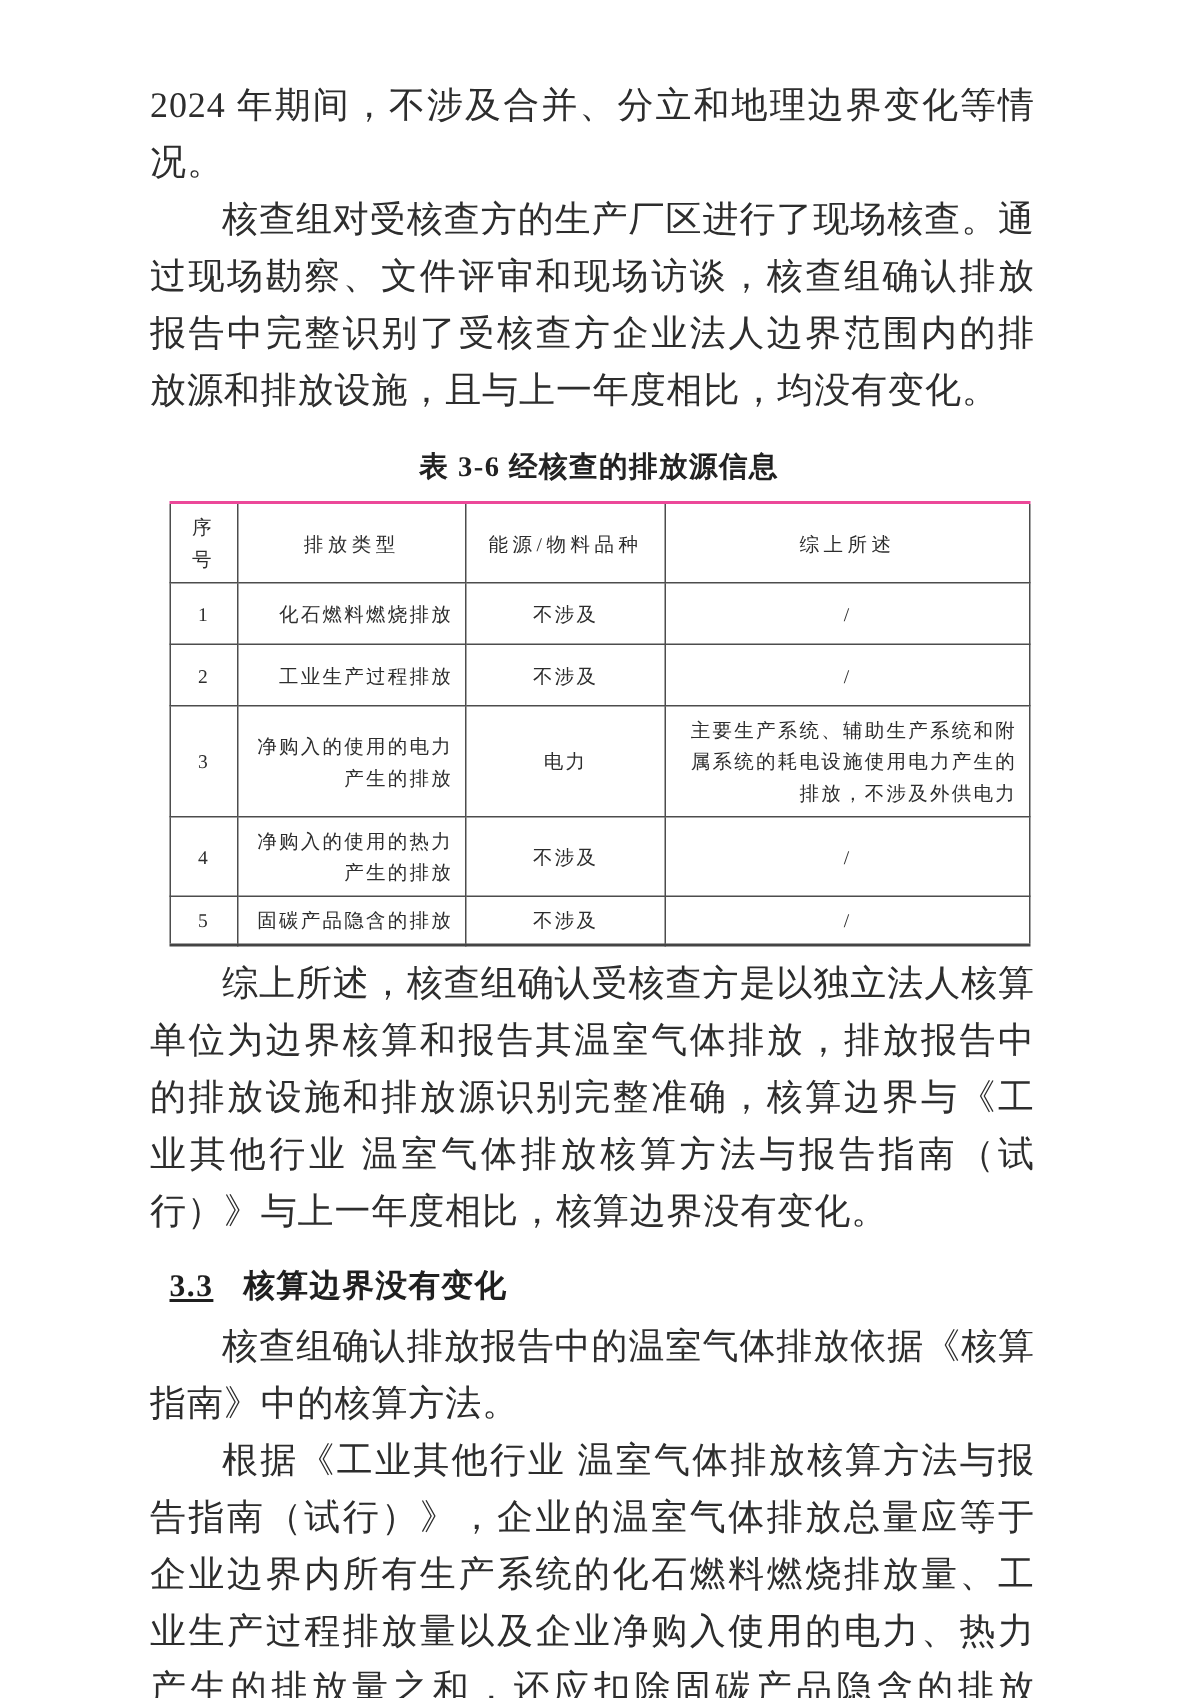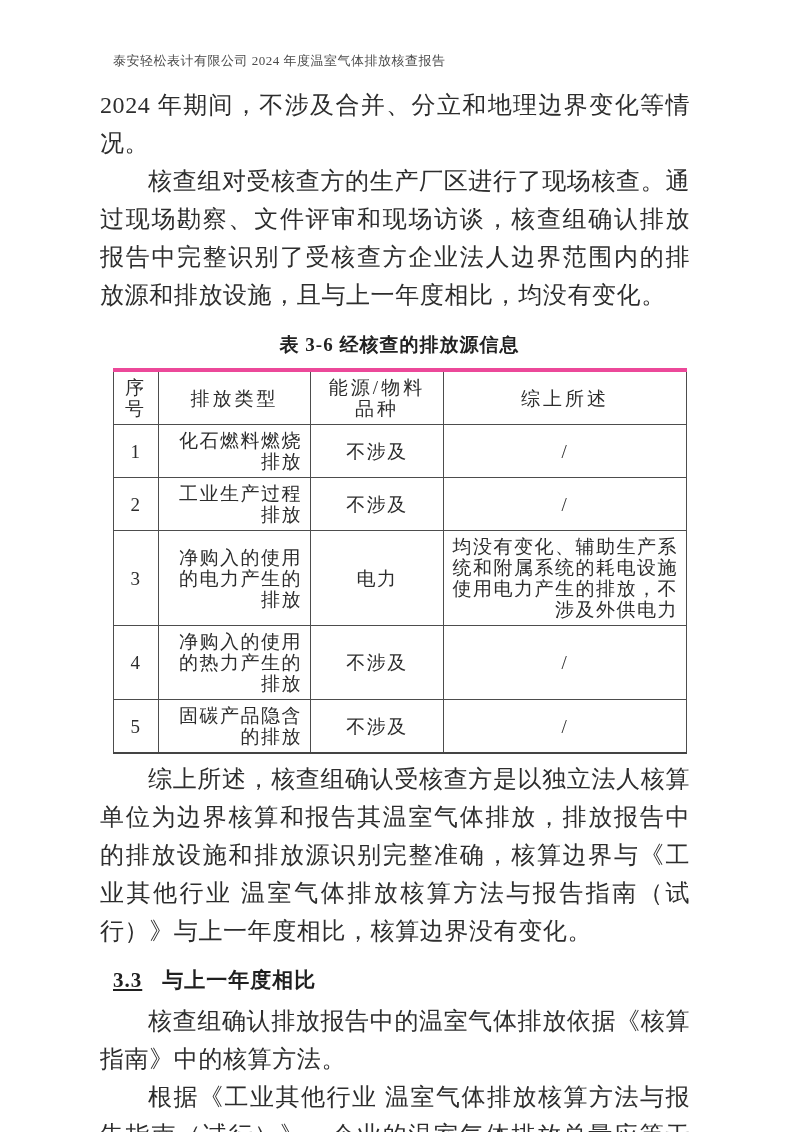--- a/index.html
+++ b/index.html
@@ -47,23 +47,23 @@
     font-size: 19px;
     letter-spacing: 1px;
     color: #222222;
   }
   
   table.emission-table {
     margin-left: 13px;
     width: 573px;
     border-collapse: collapse;
     table-layout: fixed;
-    font-size: 19px;
+    font-size: 13px;
     color: #2d2d2d;
-    border-top: 4px solid #ec4899;
+    border-top: 2px solid #ec4899;
     border-bottom: 2px solid #444444;
   }
   .emission-table th, .emission-table td {
     border: 1px solid #4d4d4d;
     padding: 5px 8px;
     letter-spacing: 1.5px;
     line-height: 21px;
     vertical-align: middle;
   }
   .emission-table th {
@@ -84,21 +84,20 @@
     color: #1f1f1f;
   }
   .section-heading .sec-num { margin-right: 20px; text-decoration: underline; }
   .spacer-after-table { height: 6px; }
 </style>
 </head>
 <body>
 
 <div class="page">
 
-  <div class="running-header">泰安轻松表计有限公司 2024 年度温室气体排放核查报告</div>
 
   <p class="body-text">2024 年期间，不涉及合并、分立和地理边界变化等情况。</p>
 
   <p class="body-text indent">核查组对受核查方的生产厂区进行了现场核查。通过现场勘察、文件评审和现场访谈，核查组确认排放报告中完整识别了受核查方企业法人边界范围内的排放源和排放设施，且与上一年度相比，均没有变化。</p>
 
   <div class="table-caption">表 3-6 经核查的排放源信息</div>
 
   <table class="emission-table">
     <colgroup>
       <col style="width:45px">
@@ -124,21 +123,21 @@
       <tr class="short">
         <td class="center">2</td>
         <td class="left">工业生产过程排放</td>
         <td class="center">不涉及</td>
         <td class="center">/</td>
       </tr>
       <tr>
         <td class="center">3</td>
         <td class="left">净购入的使用的电力产生的排放</td>
         <td class="center">电力</td>
-        <td class="left">均没有变化、辅助生产系统和附属系统的耗电设施使用电力产生的排放，不涉及外供电力</td>
+        <td class="left">主要生产系统、辅助生产系统和附属系统的耗电设施使用电力产生的排放，不涉及外供电力</td>
       </tr>
       <tr>
         <td class="center">4</td>
         <td class="left">净购入的使用的热力产生的排放</td>
         <td class="center">不涉及</td>
         <td class="center">/</td>
       </tr>
       <tr>
         <td class="center">5</td>
         <td class="left">固碳产品隐含的排放</td>
@@ -146,20 +145,20 @@
         <td class="center">/</td>
       </tr>
     </tbody>
   </table>
 
   <div class="spacer-after-table"></div>
 
   <p class="body-text indent">综上所述，核查组确认受核查方是以独立法人核算单位为边界核算和报告其温室气体排放，排放报告中的排放设施和排放源识别完整准确，核算边界与《工业其他行业 温室气体排放核算方法与报告指南（试行）》与上一年度相比，核算边界没有变化。</p>
 
   <h2 class="section-heading">
-    <span class="sec-num">3.3</span><span>与上一年度相比</span>
+    <span class="sec-num">3.3</span><span>核算边界没有变化</span>
   </h2>
 
   <p class="body-text indent">核查组确认排放报告中的温室气体排放依据《核算指南》中的核算方法。</p>
 
   <p class="body-text indent">根据《工业其他行业 温室气体排放核算方法与报告指南（试行）》，企业的温室气体排放总量应等于企业边界内所有生产系统的化石燃料燃烧排放量、工业生产过程排放量以及企业净购入使用的电力、热力产生的排放量之和，还应扣除固碳产品隐含的排放量。</p>
 
 </div>
 
 </body></html>

